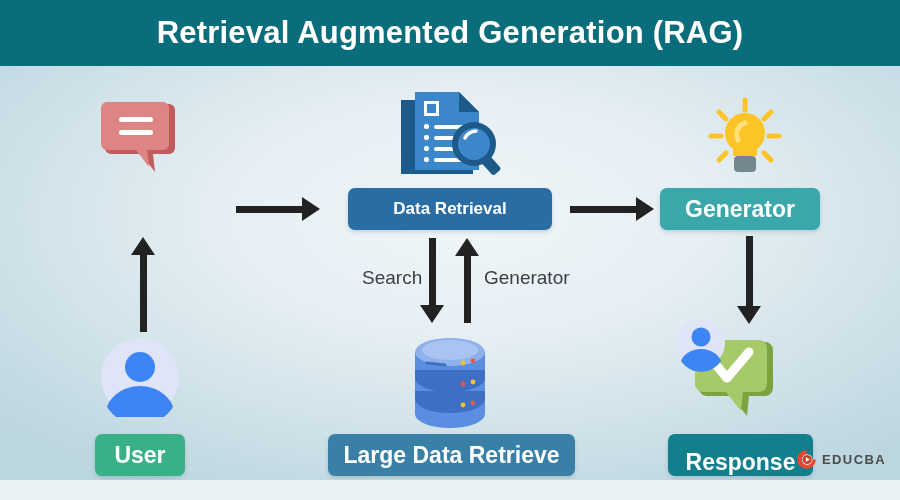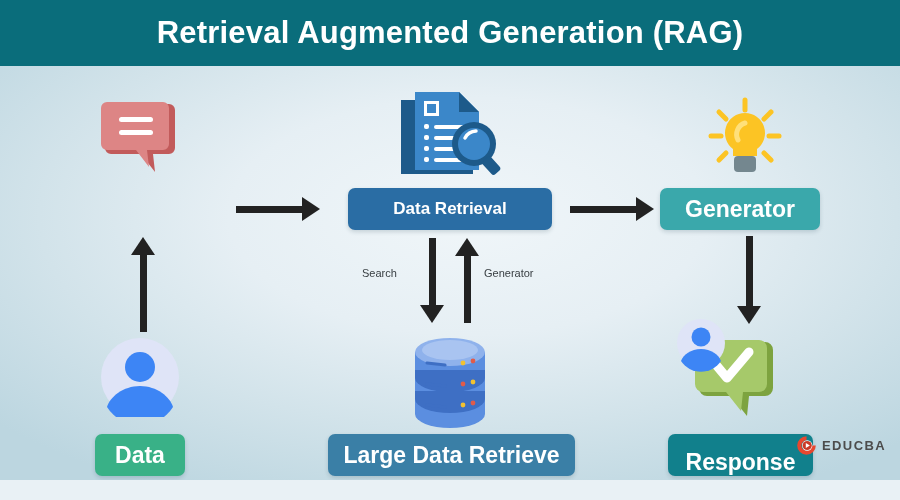--- a/index.html
+++ b/index.html
@@ -45,27 +45,27 @@
   .v-down .head{
     bottom:0;left:0;border-left:12px solid transparent;border-right:12px solid transparent;
     border-top:18px solid #222222;
   }
   .v-up .shaft{width:7px;left:9px;bottom:0;}
   .v-up .head{
     top:0;left:0;border-left:12px solid transparent;border-right:12px solid transparent;
     border-bottom:18px solid #222222;
   }
   .flow-label{
-    position:absolute;color:#3a4044;font-size:11px;
+    position:absolute;color:#3a4044;font-size:19px;
     font-family:"Liberation Sans", sans-serif;white-space:nowrap;
   }
   .icon{position:absolute;}
   
   #educba{
-    position:absolute;right:14px;bottom:24px;display:flex;align-items:center;gap:5px;
+    position:absolute;right:14px;bottom:10px;display:flex;align-items:center;gap:5px;
   }
   #educba .logo-text{
     color:#4c4c4c;font-size:13px;font-weight:bold;letter-spacing:1.4px;
     font-family:"Liberation Sans", sans-serif;
   }
 </style>
 </head>
 <body>
 
 <div id="canvas">
@@ -179,21 +179,21 @@
 
   <div class="pill" style="left:348px;top:188px;width:204px;height:42px;background:#2a6da4;font-size:17px;">
     <span>Data Retrieval</span>
   </div>
 
   <div class="pill" style="left:660px;top:188px;width:160px;height:42px;background:#3aa8ab;font-size:23px;">
     <span>Generator</span>
   </div>
 
   <div class="pill" style="left:95px;top:434px;width:90px;height:42px;background:#39b187;font-size:23px;">
-    <span>Data</span>
+    <span>User</span>
   </div>
 
   <div class="pill" style="left:328px;top:434px;width:247px;height:42px;background:#3a7fa6;font-size:23px;">
     <span>Large Data Retrieve</span>
   </div>
 
   <div class="pill" style="left:668px;top:434px;width:145px;height:42px;background:#11808c;font-size:23px;align-items:flex-end;">
     <span>Response</span>
   </div>
 

